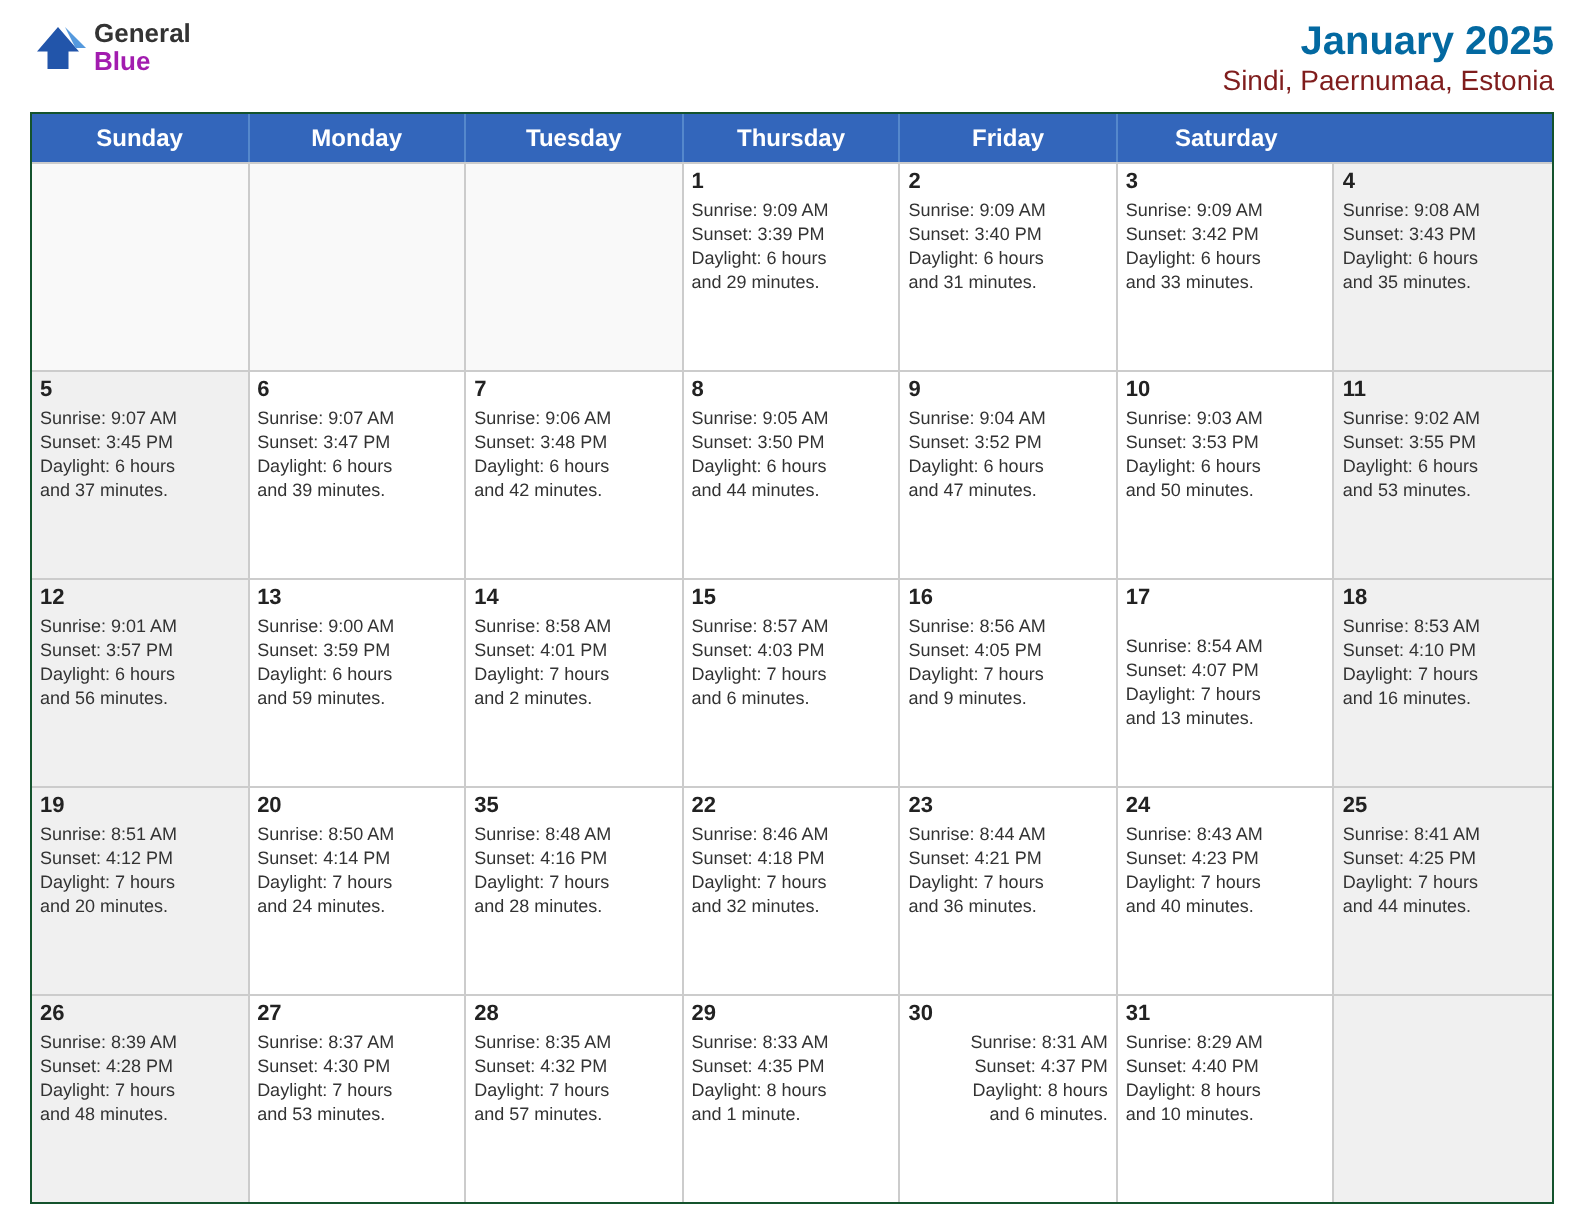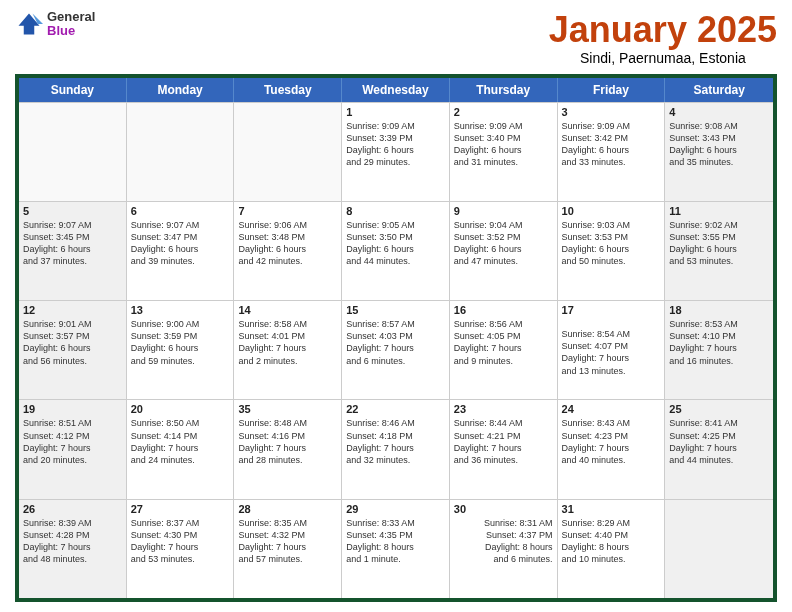--- a/index.html
+++ b/index.html
@@ -38,36 +38,36 @@
     .logo-text .general { color: #333; }
     .logo-text .blue { color: #a21caf; }
     .logo-icon {
       width: 28px;
       height: 28px;
     }
     .title-block {
       text-align: right;
     }
     .title-block h1 {
-      font-size: 36px;
+      font-size: 20px;
       font-weight: bold;
-      color: #c2410c;
+      color: #0369a1;
       line-height: 1.1;
     }
     .title-block h2 {
       font-size: 14px;
-      color: #000000;
+      color: #7f1d1d;
       font-weight: normal;
       text-align: center;
     }
     .calendar {
       flex: 1;
       display: flex;
       flex-direction: column;
-      border: 4px solid #14532d;
+      border: 1px solid #14532d;
     }
     .cal-header-row {
       display: grid;
       grid-template-columns: repeat(7, 1fr);
       background: #3366bb;
     }
     .cal-header-cell {
       color: #fff;
       font-size: 12px;
       font-weight: bold;
@@ -129,21 +129,20 @@
       <h1>January 2025</h1>
       <h2>Sindi, Paernumaa, Estonia</h2>
     </div>
   </div>
 
   <div class="calendar">
     <div class="cal-header-row">
     <div class="cal-header-cell">Sunday</div>
         <div class="cal-header-cell">Monday</div>
         <div class="cal-header-cell">Tuesday</div>
-        <div class="cal-header-cell">Wednesday</div>
         <div class="cal-header-cell">Thursday</div>
         <div class="cal-header-cell">Friday</div>
         <div class="cal-header-cell">Saturday</div>
       </div>
     <div class="cal-body">
     <div class="cal-row">
           <div class="cal-cell empty"></div>
           <div class="cal-cell empty"></div>
           <div class="cal-cell empty"></div>
           <div class="cal-cell">

